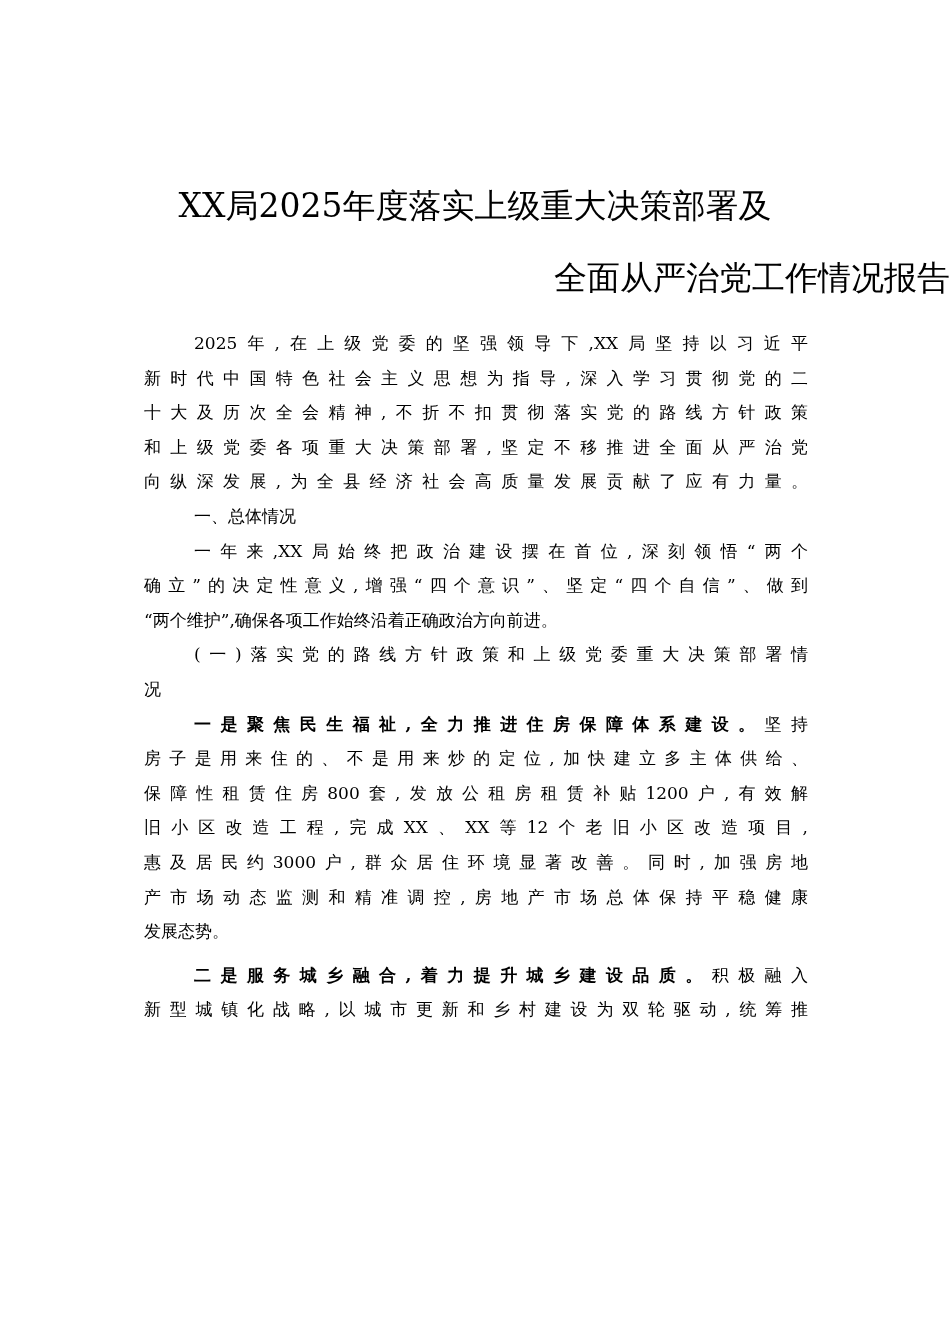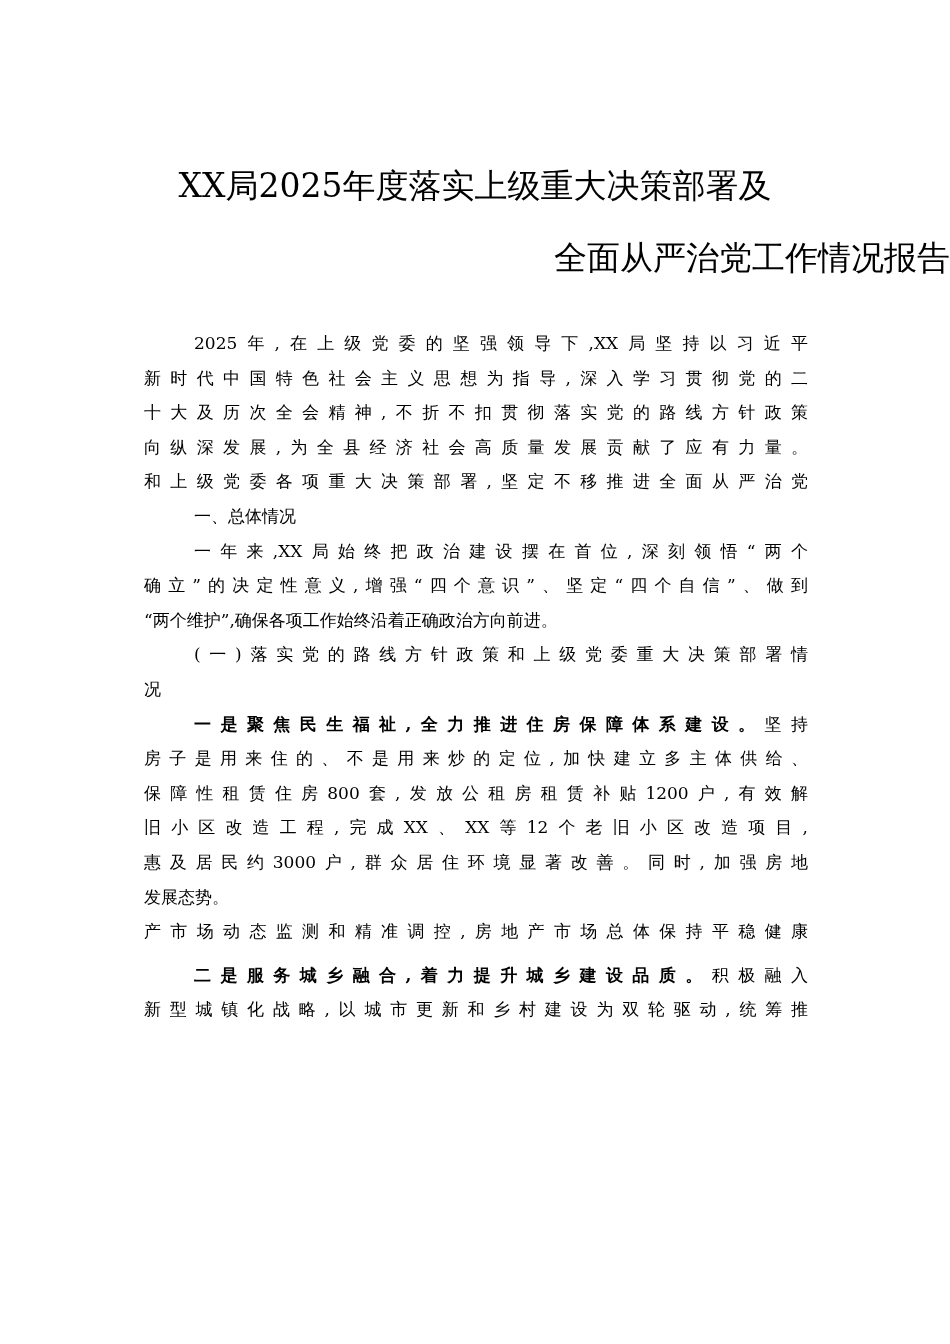--- a/index.html
+++ b/index.html
@@ -1,20 +1,20 @@
 <!DOCTYPE html>
 <html><head>
 <meta charset="utf-8">
 <style>
   html, body { margin: 0; padding: 0; background: #ffffff; }
   body { width: 950px; height: 1344px; position: relative; overflow: hidden;
          font-family: "DejaVu Serif", "Liberation Serif", serif; color: #000; }
   .page { position: absolute; left: 0; top: 0; width: 950px; height: 1344px; background: #fff; }
   .title { position: absolute; left: 0; width: 950px; text-align: center;
-           font-size: 33px; line-height: 40px; white-space: nowrap; letter-spacing: 0px; }
+           font-size: 33px; line-height: 40px; white-space: nowrap; letter-spacing: 0px; margin-top: 20px; }
   .title.l1 { top: 166px; }
   .title.l2 { top: 238px; text-align: right; }
   .body { position: absolute; left: 144px; top: 326px; width: 664px; }
   .line { height: 34.6px; line-height: 34.6px; font-size: 17px; white-space: nowrap;
           text-align: justify; text-align-last: justify; overflow: visible; }
   .line.last { text-align-last: left; }
   .indent { padding-left: 50px; }
   b { font-weight: bold; }
 </style>
 </head>
@@ -24,22 +24,22 @@
 
   <div class="title l1">XX局2025年度落实上级重大决策部署及</div>
   <div class="title l2">全面从严治党工作情况报告</div>
 
   <div class="body">
 
     <div>
       <div class="line indent">2025年,在上级党委的坚强领导下,XX局坚持以习近平</div>
       <div class="line">新时代中国特色社会主义思想为指导,深入学习贯彻党的二</div>
       <div class="line">十大及历次全会精神,不折不扣贯彻落实党的路线方针政策</div>
+      <div class="line">和上级党委各项重大决策部署,坚定不移推进全面从严治党</div>
       <div class="line">向纵深发展,为全县经济社会高质量发展贡献了应有力量。</div>
-      <div class="line">和上级党委各项重大决策部署,坚定不移推进全面从严治党</div>
     </div>
 
     <div>
       <div class="line indent last">一、总体情况</div>
     </div>
 
     <div>
       <div class="line indent">一年来,XX局始终把政治建设摆在首位,深刻领悟“两个</div>
       <div class="line">确立”的决定性意义,增强“四个意识”、坚定“四个自信”、做到</div>
       <div class="line last">“两个维护”,确保各项工作始终沿着正确政治方向前进。</div>
@@ -50,22 +50,22 @@
       <div class="line last">况</div>
     </div>
 
 
     <div>
       <div class="line indent"><b>一是聚焦民生福祉,全力推进住房保障体系建设。</b><span>坚持</span></div>
       <div class="line">房子是用来住的、不是用来炒的定位,加快建立多主体供给、</div>
       <div class="line">保障性租赁住房800套,发放公租房租赁补贴1200户,有效解</div>
       <div class="line">旧小区改造工程,完成XX、XX等12个老旧小区改造项目,</div>
       <div class="line">惠及居民约3000户,群众居住环境显著改善。同时,加强房地</div>
+      <div class="line">产市场动态监测和精准调控,房地产市场总体保持平稳健康</div>
       <div class="line last">发展态势。</div>
-      <div class="line">产市场动态监测和精准调控,房地产市场总体保持平稳健康</div>
     </div>
 
     <div style="margin-top:9px;">
       <div class="line indent"><b>二是服务城乡融合,着力提升城乡建设品质。</b><span>积极融入</span></div>
       <div class="line">新型城镇化战略,以城市更新和乡村建设为双轮驱动,统筹推</div>
     </div>
 
   </div>
 </div>
 

